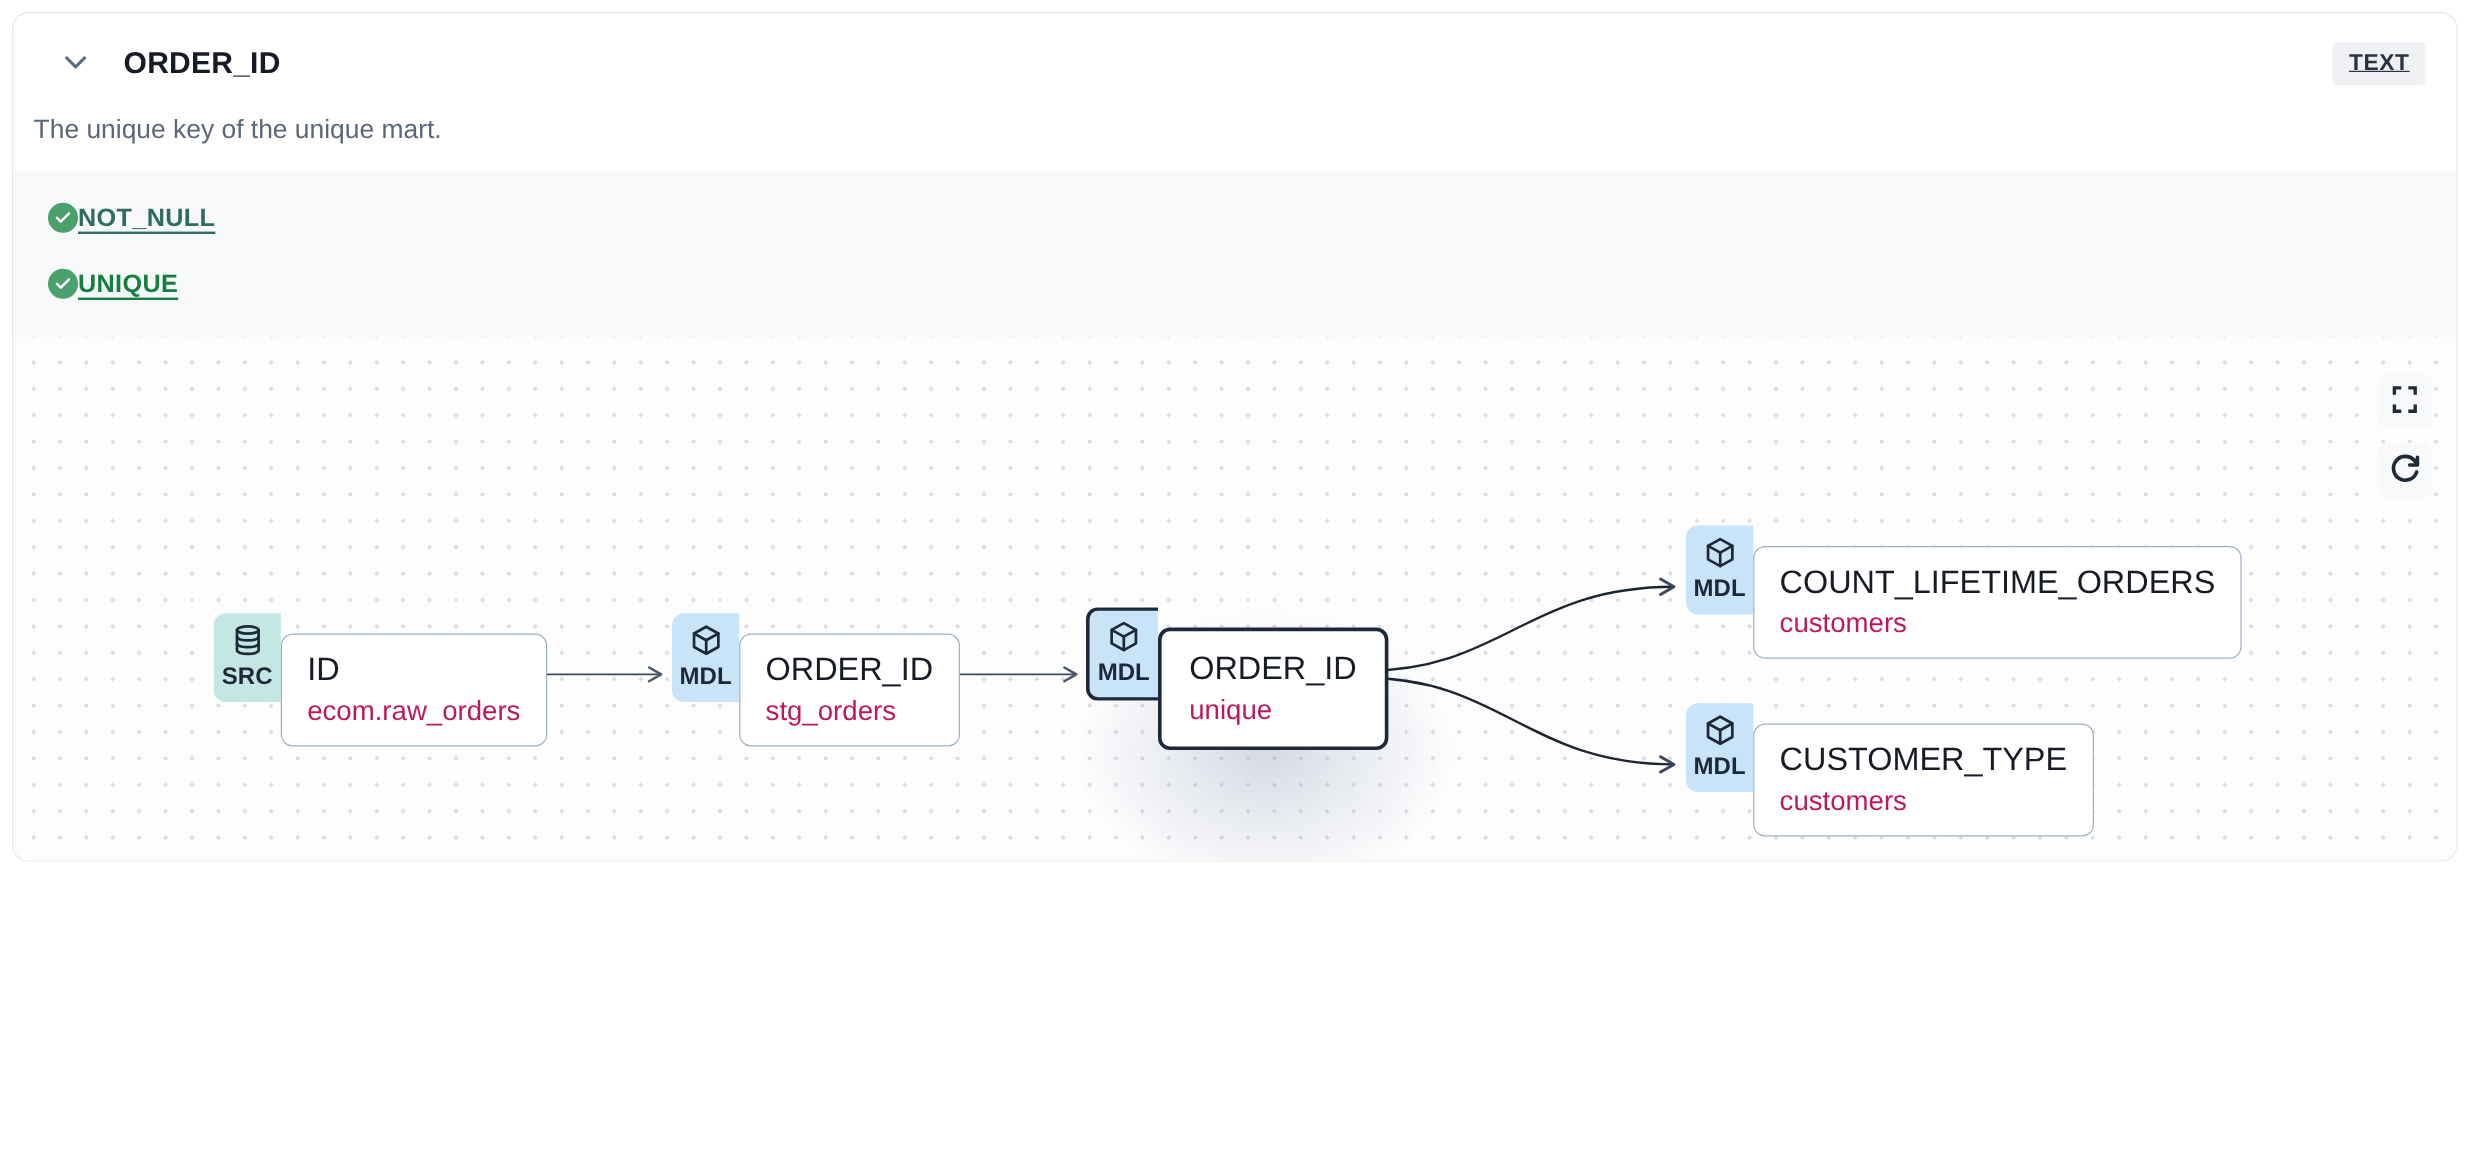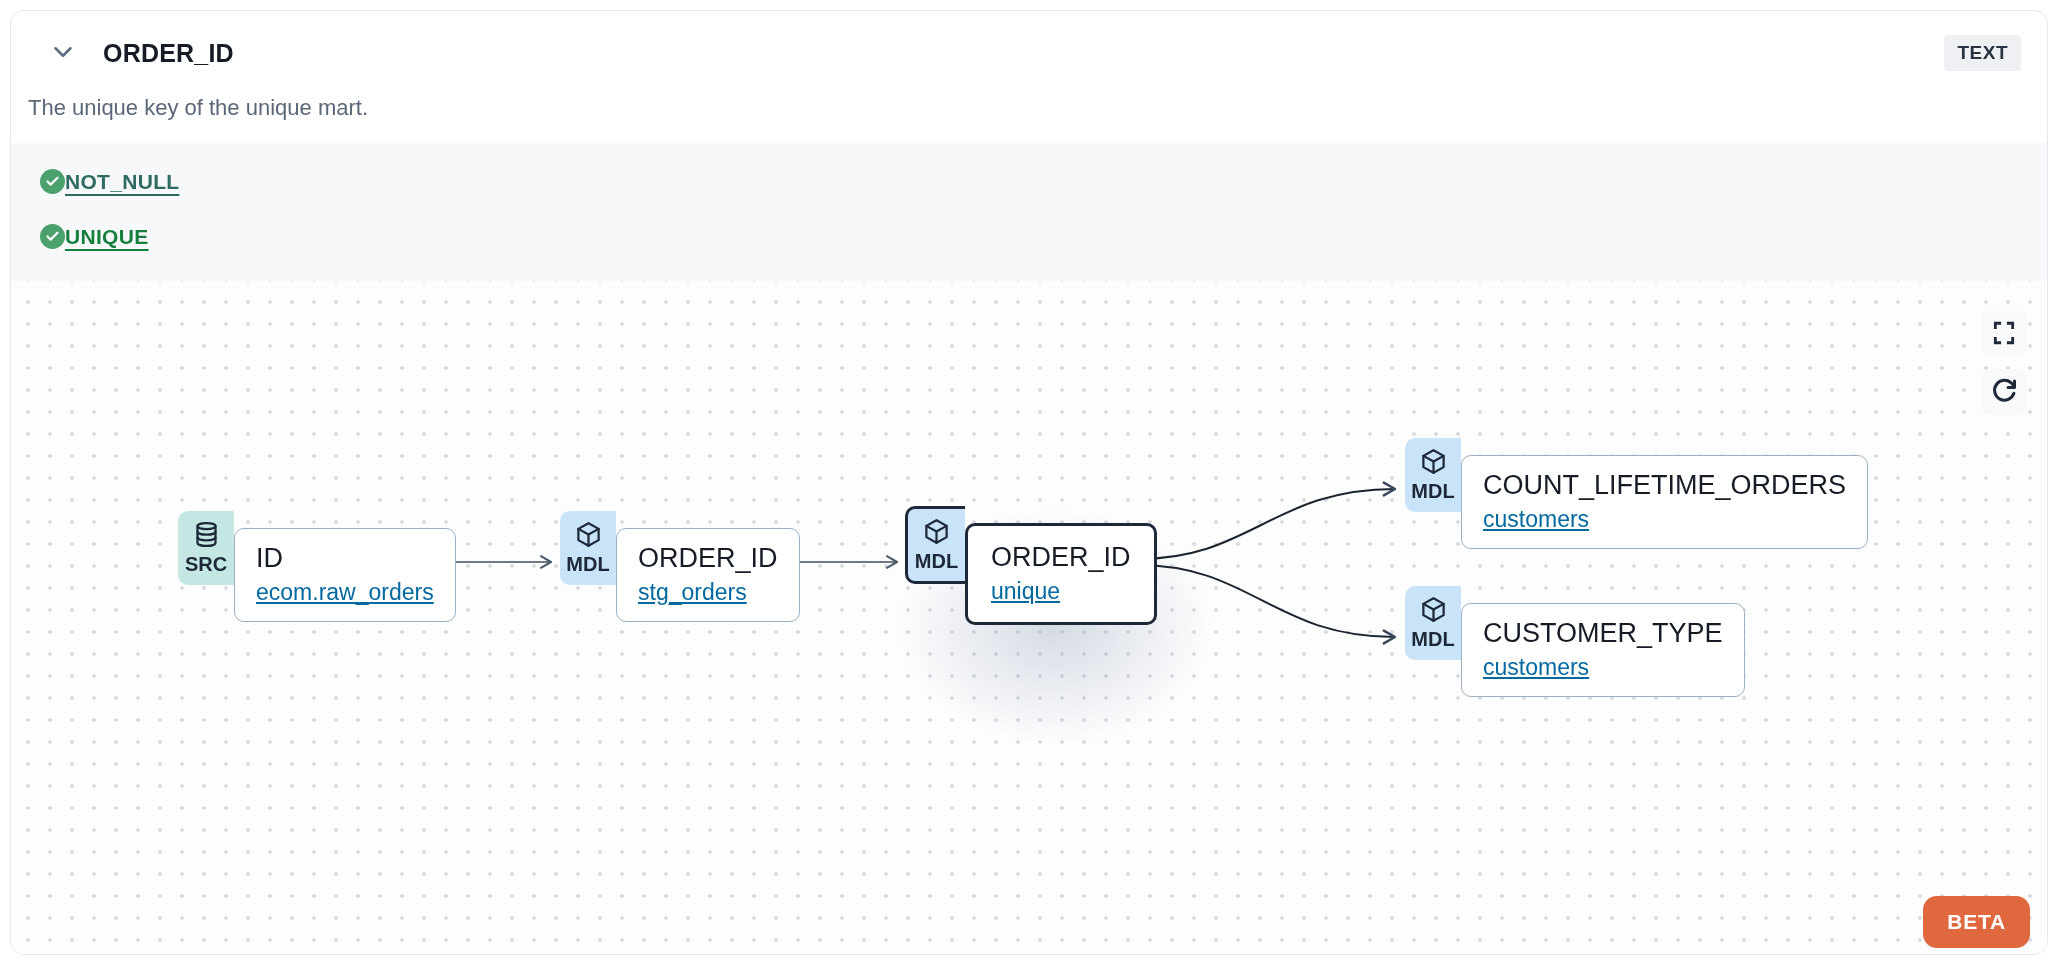--- a/index.html
+++ b/index.html
@@ -1,34 +1,34 @@
 <!DOCTYPE html>
 <html><head>
 <meta charset="utf-8">
 <style>
   * { box-sizing: border-box; margin: 0; padding: 0; }
   html, body { background: #ffffff; font-family: "Liberation Sans", sans-serif; }
   body { width: 2058px; height: 964px; padding: 10px; }
 
   .card {
-    width: 2038px; height: 945px;
+    width: 2038px; height: 708px;
     background: #ffffff;
     border: 1px solid #e4e7ec;
     border-radius: 14px;
     overflow: hidden;
     display: flex; flex-direction: column;
   }
 
   
   .card-header { display: flex; align-items: center; padding: 24px 26px 0 36px; }
   .chevron-btn { width: 32px; height: 32px; display: flex; align-items: center; justify-content: center;
     background: transparent; border: none; color: #5d6b82; cursor: pointer; }
   .page-title { font-size: 25px; font-weight: 600; color: #161b26; margin-left: 24px; letter-spacing: 0.2px; }
   .type-badge { margin-left: auto; background: #eef0f4; color: #293241; font-size: 19px; font-weight: 600;
-    padding: 7px 13px; border-radius: 4px; letter-spacing: 0.5px; }
+    padding: 7px 13px; border-radius: 4px; letter-spacing: 0.5px; text-decoration: underline; }
 
   .description { margin: 24px 0 0 17px; font-size: 22px; color: #5b6779; }
 
   
   .tests-section { margin-top: 22px; background: #f7f8fa; padding: 26px 0 32px 29px;
     display: flex; flex-direction: column; gap: 30px; }
   .test-row { display: flex; align-items: center; }
   .check-circle { width: 25px; height: 25px; border-radius: 50%; display: flex; align-items: center; justify-content: center; color: #fff; flex: 0 0 auto; }
   .test-link { font-size: 21px; font-weight: 600; letter-spacing: 0.3px; text-decoration: underline;
     text-underline-offset: 5px; text-decoration-thickness: 1.5px; cursor: pointer; }
@@ -43,21 +43,21 @@
   .glow { position: absolute; left: 824px; top: 180px; width: 440px; height: 330px; z-index: 0;
     background: radial-gradient(closest-side, rgba(148,163,184,0.38), rgba(148,163,184,0) 72%); }
 
   .node { position: absolute; display: flex; align-items: flex-start; z-index: 1; cursor: pointer; }
   .node-badge { width: 56px; height: 74px; margin-top: 2px; border-radius: 10px 0 0 10px;
     display: flex; flex-direction: column; align-items: center; justify-content: center;
     color: #1d2939; flex: 0 0 auto; }
   .node-badge .badge-label { font-family: Liberation Sans, sans-serif; font-size: 20px; font-weight: 700; margin-top: 1px; }
   .node-body { background: #ffffff; border: 1px solid #9db0c3; border-radius: 10px; padding: 12px 21px 14px; margin-top: 19px; }
   .node-title { font-size: 27px; color: #161b26; line-height: 34px; white-space: nowrap; }
-  .node-subtitle { font-size: 23px; color: #0369a1; line-height: 30px; margin-top: 2px; white-space: nowrap; text-decoration: underline; }
+  .node-subtitle { font-size: 23px; color: #be185d; line-height: 30px; margin-top: 2px; white-space: nowrap; }
 
   .node.selected .node-badge { border: 3px solid #1d2939; border-right: none; width: 60px; height: 78px; margin-top: 2px; }
   .node.selected .node-body { border: 3px solid #1d2939; padding: 14px 23px 16px; }
 
   
   .canvas-controls { position: absolute; top: 30px; right: 20px; display: flex; flex-direction: column; gap: 12px; z-index: 2; }
   .ctrl-btn { width: 46px; height: 46px; border: none; border-radius: 9px; background: #f7f9fb;
     display: flex; align-items: center; justify-content: center; color: #1f2937; cursor: pointer; }
 
   .beta-badge { position: absolute; right: 17px; bottom: 18px; background: #e0683f; color: #ffffff;

